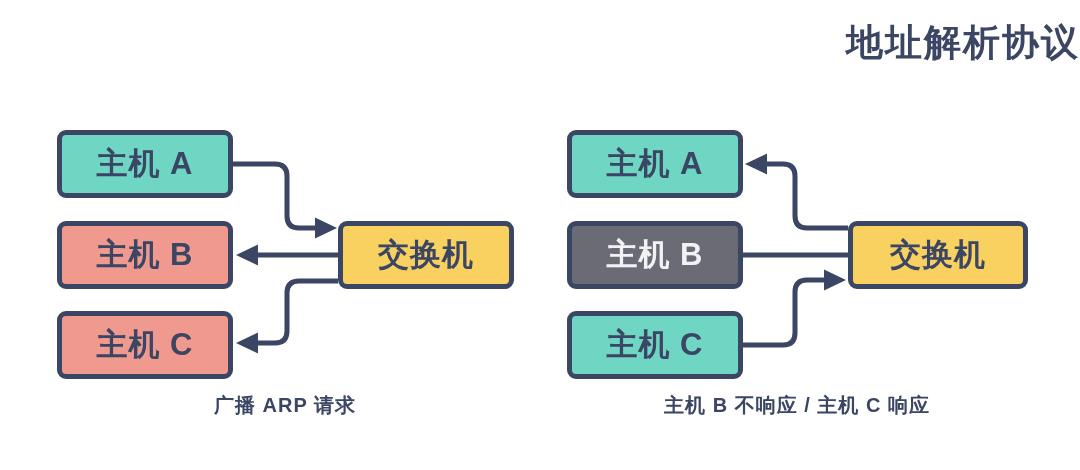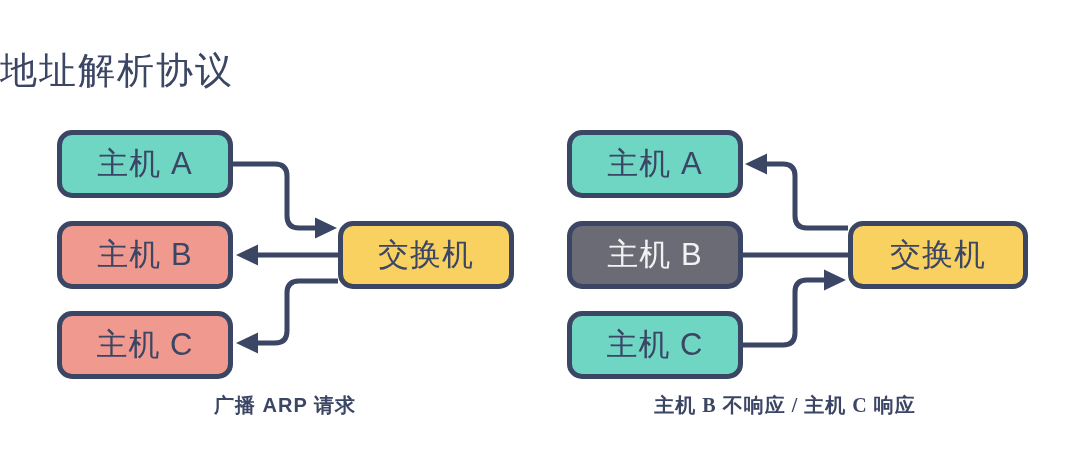--- a/index.html
+++ b/index.html
@@ -5,53 +5,53 @@
   :root{
     --navy:#3B4564; --teal:#6FD6C4; --salmon:#F0998F; --yellow:#F8D160;
     --gray:#6B6B75; --light-text:#F2F2F5; --watermark-gray:#DBDEE5; --background:#FFFFFF;
   }
   html,body{margin:0;padding:0;background:var(--background);}
   .stage{
     position:relative;width:1080px;height:470px;overflow:hidden;
     font-family:"Liberation Sans","DejaVu Sans",sans-serif;background:var(--background);
   }
   .title{
-    position:absolute;left:0;top:18px;width:100%;text-align:left;
-    font-size:37px;font-weight:400;color:var(--navy);letter-spacing:2px;margin-top:28px;
+    position:absolute;left:0;top:18px;width:100%;text-align:right;
+    font-size:37px;font-weight:700;color:var(--navy);letter-spacing:2px;
   }
   .watermark{
     position:absolute;left:0;top:80px;width:100%;text-align:center;
     font-size:21px;font-weight:800;color:var(--watermark-gray);letter-spacing:1px;
   }
   .node{
     position:absolute;box-sizing:border-box;width:176px;height:68px;
-    border:5px solid var(--navy);border-radius:15px;
+    border:5px solid var(--navy);border-radius:9px;
     display:flex;align-items:center;justify-content:center;
-    font-size:31px;font-weight:400;color:var(--navy);letter-spacing:1px;
+    font-size:31px;font-weight:700;color:var(--navy);letter-spacing:1px;
   }
   .teal{background:var(--teal);}
   .salmon{background:var(--salmon);}
   .yellow{background:var(--yellow);}
   .darkgray{background:var(--gray);color:var(--light-text);}
   
   .l-host-a{left:57px;top:130px;}
   .l-host-b{left:57px;top:221px;}
   .l-host-c{left:57px;top:311px;}
   .l-switch{left:338px;top:221px;}
   
   .r-host-a{left:567px;top:130px;}
   .r-host-b{left:567px;top:221px;}
   .r-host-c{left:567px;top:311px;}
   .r-switch{left:848px;top:221px;width:180px;}
   .caption{
     position:absolute;top:392px;font-size:20px;font-weight:800;color:var(--navy);
     text-align:center;letter-spacing:1px;
   }
   .caption-left{left:56px;width:458px;}
-  .caption-right{left:554px;width:462px;font-family:Liberation Serif, serif;}
+  .caption-right{left:566px;width:462px;}
   svg.wires{position:absolute;left:0;top:0;width:1080px;height:470px;pointer-events:none;}
   svg.wires path{fill:none;stroke:var(--navy);stroke-width:5;}
   svg.wires polygon{fill:var(--navy);stroke:none;}
 </style>
 </head>
 <body>
 
 <div class="stage">
 
   <div class="title">地址解析协议</div>

